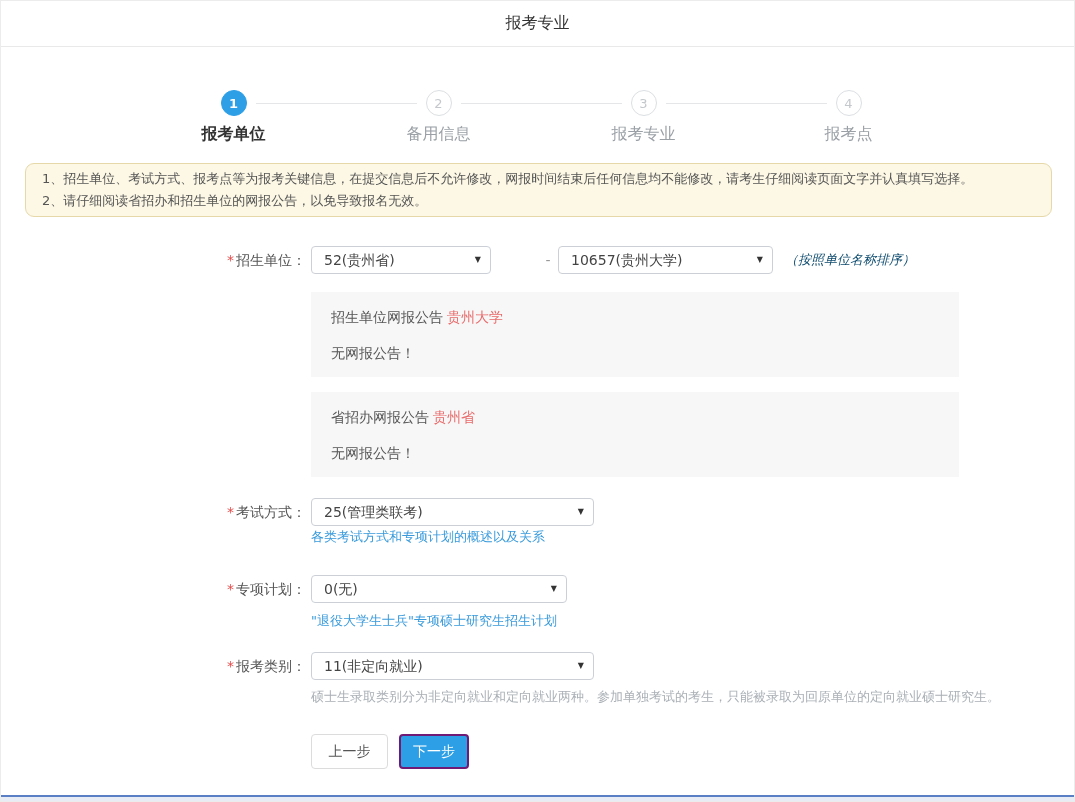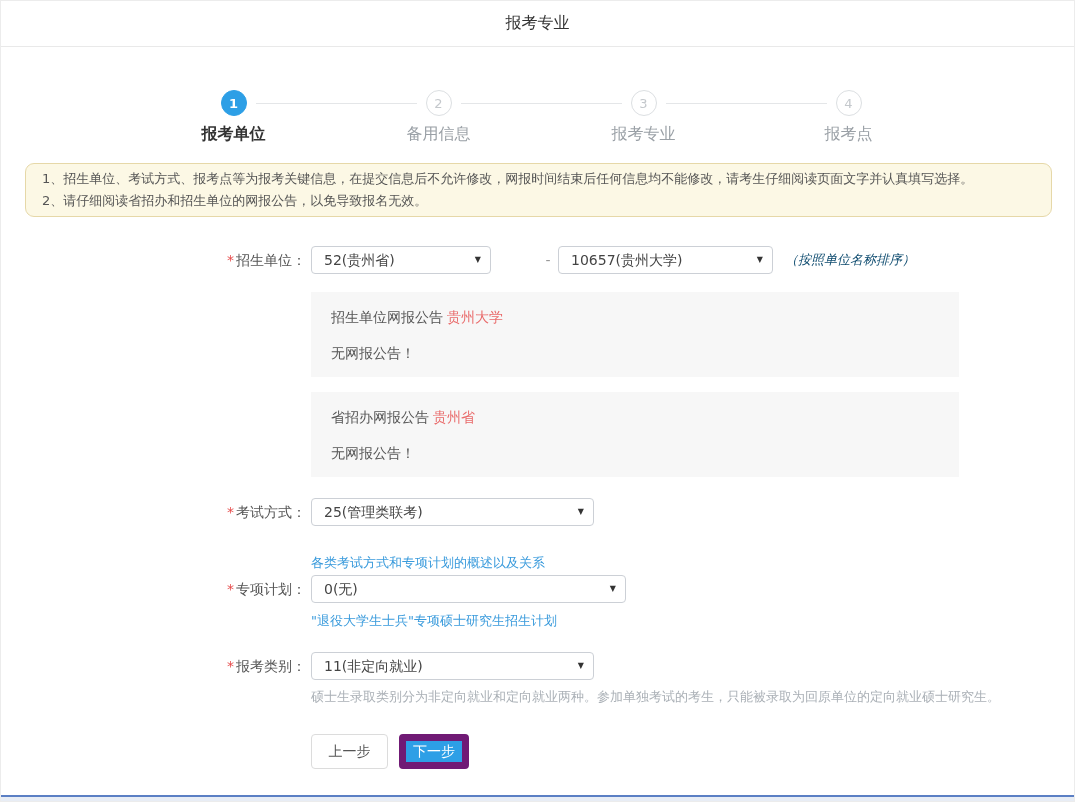--- a/index.html
+++ b/index.html
@@ -42,21 +42,21 @@
   .panel-title{font-size:14px;color:#555;line-height:16px;}
   .panel-highlight{color:#e96b6b;margin-left:4px;}
   .panel-body{font-size:14px;color:#555;margin-top:20px;line-height:16px;}
   .form-link{position:absolute;left:310px;font-size:13px;color:#3a9bdc;text-decoration:none;cursor:pointer;line-height:16px;}
   .form-note{position:absolute;left:310px;right:24px;font-size:13px;color:#aab0b6;line-height:16px;}
 
   
   .btn{position:absolute;top:733px;height:35px;box-sizing:border-box;border-radius:4px;font-size:14px;
     cursor:pointer;font-family:inherit;}
   .btn-prev{left:310px;width:77px;background:#fff;border:1px solid #dcdcdc;color:#555;}
-  .btn-next{left:398px;width:70px;background:#2d9fe6;border:7px solid #701a75;color:#fff;}
+  .btn-next{left:398px;width:70px;background:#2d9fe6;border:2px solid #701a75;color:#fff;}
 
   
   .footer-line{position:absolute;left:0;right:0;top:794px;height:2px;background:#5b7fc4;}
   .footer-sub{position:absolute;left:0;right:0;top:796px;height:6px;background:#e8edf5;}
 </style>
 </head>
 <body>
 
 <div class="page">
 
@@ -124,26 +124,26 @@
     <div class="panel-body">无网报公告！</div>
   </div>
 
   <div class="row-label" style="top:497px;">
     <span class="req">*</span><span>考试方式：</span>
   </div>
   <div class="select" style="left:310px;top:497px;width:283px;">
     <span>25(管理类联考)</span>
     <span class="select-arrow">▼</span>
   </div>
-  <a class="form-link" style="top:554px;">各类考试方式和专项计划的概述以及关系</a>
+  <a class="form-link" style="top:528px;">各类考试方式和专项计划的概述以及关系</a>
 
   <div class="row-label" style="top:574px;">
     <span class="req">*</span><span>专项计划：</span>
   </div>
-  <div class="select" style="left:310px;top:574px;width:315px;">
+  <div class="select" style="left:310px;top:574px;width:256px;">
     <span>0(无)</span>
     <span class="select-arrow">▼</span>
   </div>
   <a class="form-link" style="top:612px;">"退役大学生士兵"专项硕士研究生招生计划</a>
 
   <div class="row-label" style="top:651px;">
     <span class="req">*</span><span>报考类别：</span>
   </div>
   <div class="select" style="left:310px;top:651px;width:283px;">
     <span>11(非定向就业)</span>

